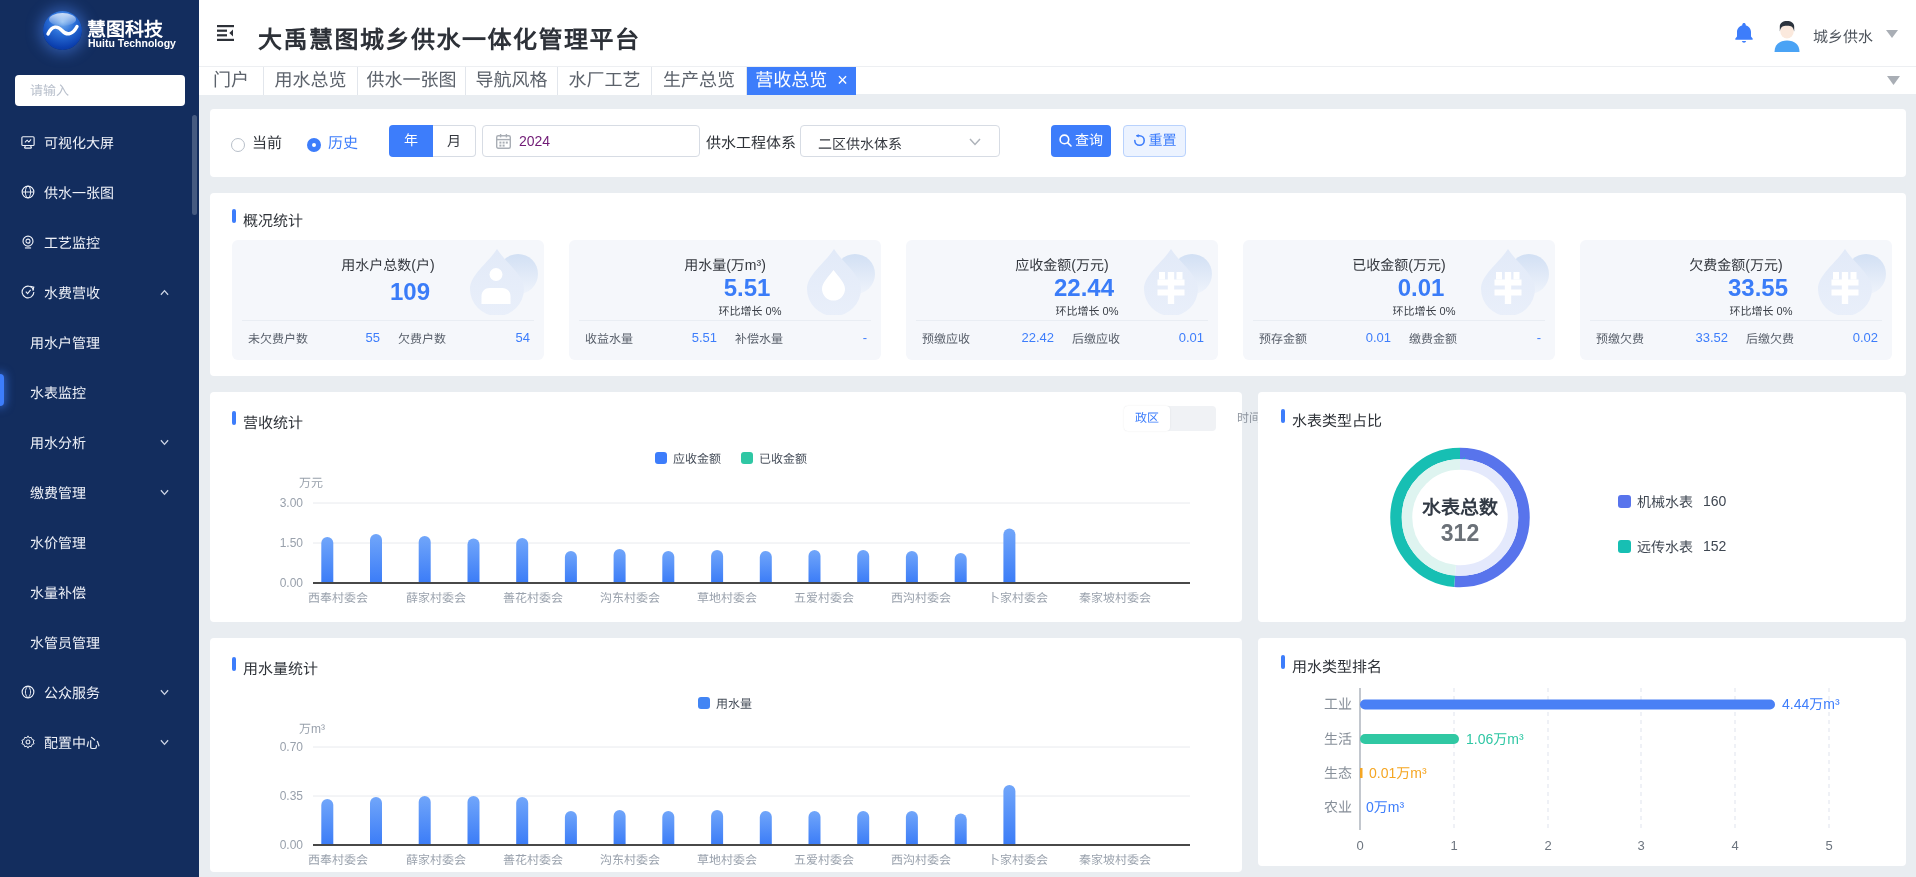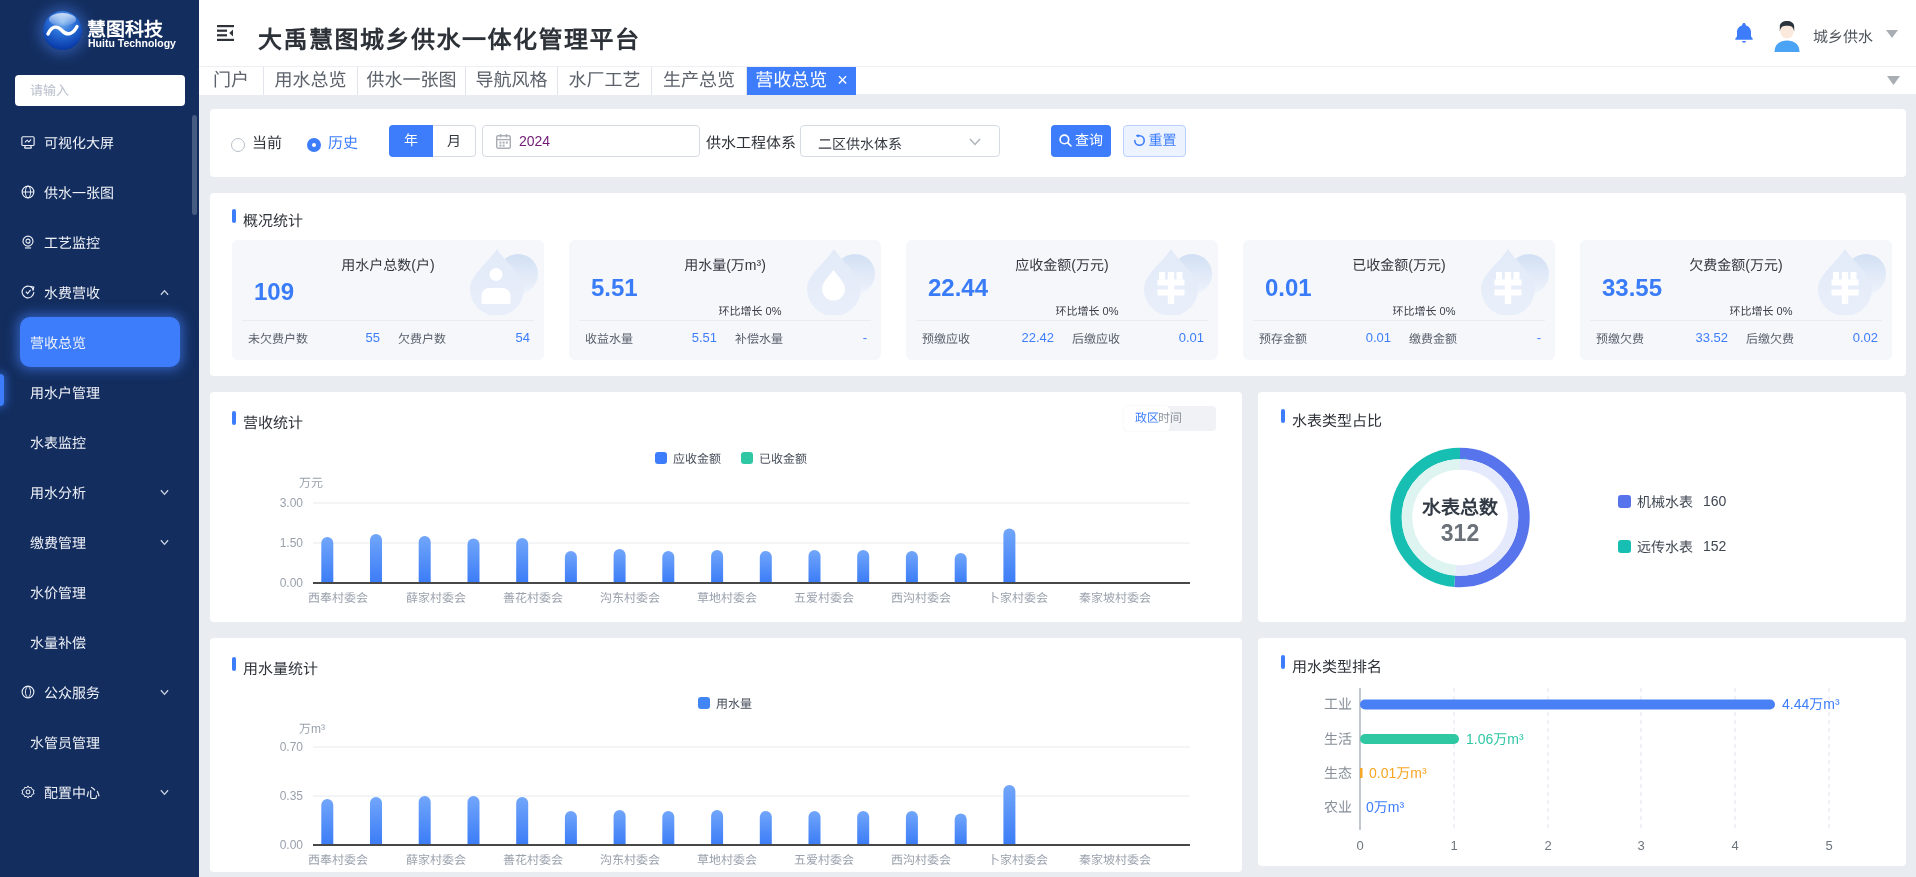--- a/index.html
+++ b/index.html
@@ -44,21 +44,21 @@
 .fblue{color:#3d7dfb}
 .ybtn{position:absolute;top:16px;height:32px;line-height:31px;text-align:center;font-size:14px}
 #dinput{position:absolute;left:272px;top:16px;width:218px;height:32px;border:1px solid #d7dce4;border-radius:4px;background:#fff}
 #dinput span{position:absolute;left:36px;top:7px;font-size:14px;color:#701a75}
 #fselect{position:absolute;left:590px;top:16px;width:200px;height:32px;border:1px solid #d7dce4;border-radius:4px;background:#fff}
 #fselect span{position:absolute;left:17px;top:7px;font-size:14px;color:#33373e}
 .btn{position:absolute;top:16px;height:32px;border-radius:4px;font-size:14px;text-align:center;line-height:30px}
 
 .stat{position:absolute;top:47px;width:312px;height:120px;background:#f5f7fb;border-radius:6px}
 .stat .st-title{position:absolute;top:14px;width:100%;text-align:center;font-size:14px;color:#33373e}
-.stat .st-num{position:absolute;top:34px;width:100%;text-align:left;font-size:24px;font-weight:bold;color:#3a7cf8;transform:translateX(22px)}
+.stat .st-num{position:absolute;top:34px;width:100%;text-align:center;font-size:24px;font-weight:bold;color:#3a7cf8;transform:translateX(22px)}
 .stat .st-rate{position:absolute;top:62px;width:100%;text-align:center;font-size:11px;color:#3b4048;transform:translateX(25px)}
 .stat .st-div{position:absolute;left:10px;right:10px;top:80px;height:1px;background:#e9edf3}
 .stat .st-row{position:absolute;left:16px;right:14px;top:89px;height:16px;font-size:12px;color:#5a616c;display:flex}
 .stat .st-row .half{flex:1;display:flex;justify-content:space-between;align-items:center}
 .stat .st-row .half+.half{margin-left:18px}
 .stat .st-row b{color:#3d7dfb;font-weight:normal;font-size:13px}
 .icl{position:absolute;right:6px;top:7px;width:68px;height:68px}
 
 .legend{position:absolute;display:flex;align-items:center;font-size:12px;color:#464e5a}
 .lsq{width:12px;height:12px;border-radius:3px;margin-right:6px}
@@ -106,23 +106,20 @@
         <svg class="ic" viewBox="0 0 16 16">
           <path d="M14.2 5.5 A6.7 6.7 0 1 0 14.7 8" fill="none" stroke="#eef1f8" stroke-width="1.3"></path>
           <path d="M10.5 1.5 L14.6 2.6 L13.5 6.6" fill="none" stroke="#eef1f8" stroke-width="1.3"></path>
           <path d="M5.5 7.5 L7.5 9.8 L11 5.5" fill="none" stroke="#eef1f8" stroke-width="1.3"></path>
         </svg>
         <span class="tx1">水费营收</span>
         <svg class="chev" viewBox="0 0 10 9">
           <path d="M1 7 L5 2.5 L9 7" fill="none" stroke="#cdd5e6" stroke-width="1.4"></path>
         </svg>
       </div>
-    <div class="mi active">
-        <span class="tx2">营收总览</span>
-      </div>
     <div class="mi">
         <span class="tx2">用水户管理</span>
       </div>
     <div class="mi">
         <span class="tx2">水表监控</span>
       </div>
     <div class="mi">
         <span class="tx2">用水分析</span>
         <svg class="chev" viewBox="0 0 10 9">
           <path d="M1 2 L5 6.5 L9 2" fill="none" stroke="#cdd5e6" stroke-width="1.4"></path>
@@ -134,31 +131,31 @@
           <path d="M1 2 L5 6.5 L9 2" fill="none" stroke="#cdd5e6" stroke-width="1.4"></path>
         </svg>
       </div>
     <div class="mi">
         <span class="tx2">水价管理</span>
       </div>
     <div class="mi">
         <span class="tx2">水量补偿</span>
       </div>
     <div class="mi">
+        <span class="tx2">水管员管理</span>
+      </div>
+    <div class="mi">
         <svg class="ic" viewBox="0 0 16 16">
           <circle cx="8" cy="8" r="6.7" fill="none" stroke="#eef1f8" stroke-width="1.3"></circle>
           <path d="M8 1.3 C4 5 4 11 8 14.7 C12 11 12 5 8 1.3" fill="none" stroke="#eef1f8" stroke-width="1.1"></path>
         </svg>
         <span class="tx1">公众服务</span>
         <svg class="chev" viewBox="0 0 10 9">
           <path d="M1 2 L5 6.5 L9 2" fill="none" stroke="#cdd5e6" stroke-width="1.4"></path>
         </svg>
-      </div>
-    <div class="mi">
-        <span class="tx2">水管员管理</span>
       </div>
     <div class="mi">
         <svg class="ic" viewBox="0 0 16 16">
           <circle cx="8" cy="8" r="2.2" fill="none" stroke="#eef1f8" stroke-width="1.2"></circle>
           <path d="M8 1 L9.2 3.2 L11.8 2.7 L12.6 5.2 L15 6 L14 8 L15 10 L12.6 10.8 L11.8 13.3 L9.2 12.8 L8 15 L6.8 12.8 L4.2 13.3 L3.4 10.8 L1 10 L2 8 L1 6 L3.4 5.2 L4.2 2.7 L6.8 3.2 Z" fill="none" stroke="#eef1f8" stroke-width="1.1"></path>
         </svg>
         <span class="tx1">配置中心</span>
         <svg class="chev" viewBox="0 0 10 9">
           <path d="M1 2 L5 6.5 L9 2" fill="none" stroke="#cdd5e6" stroke-width="1.4"></path>
         </svg>
@@ -381,21 +378,21 @@
         </g>
       </svg>
   </div>
 </div>
 
 <div class="card" id="c-rev" style="left:210px;top:392px;width:1032px;height:230px">
     <div class="sec-b" style="left:22px;top:19px"></div>
     <div class="sec-t" style="left:33px;top:19px">营收统计</div>
 <div class="abs" style="left:914px;top:14px;width:92px;height:25px;background:#f0f2f5;border-radius:4px"></div>
 <div class="abs" style="left:914px;top:14px;width:46px;height:25px;background:#fff;border-radius:4px;box-shadow:0 0 2px rgba(0,0,0,.08);color:#3d7dfb;font-size:12px;text-align:center;line-height:25px">政区</div>
-<div class="abs" style="left:937px;top:14px;width:46px;height:25px;color:#8e959f;font-size:12px;text-align:center;line-height:25px">时间</div>
+<div class="abs" style="left:1016px;top:14px;width:46px;height:25px;color:#8e959f;font-size:12px;text-align:center;line-height:25px">时间</div>
 <div class="legend" style="left:445px;top:57px"><span class="lsq" style="background:#3d7dfb"></span>应收金额<span class="lsq" style="background:#2fc7a4;margin-left:20px"></span>已收金额</div>
 <svg class="abs" style="left:0;top:0" width="1032" height="230" viewBox="0 0 1032 230">
 <defs>
         <linearGradient id="bg1" x1="0" y1="0" x2="0" y2="1">
           <stop offset="0" stop-color="#71a6fa"></stop>
           <stop offset="1" stop-color="#3b7cf7"></stop>
         </linearGradient>
       </defs>
 <text x="89" y="95" font-size="12" fill="#99a1ac">万元</text>
 <text x="93" y="115" text-anchor="end" font-size="12" fill="#99a1ac">3.00</text>

